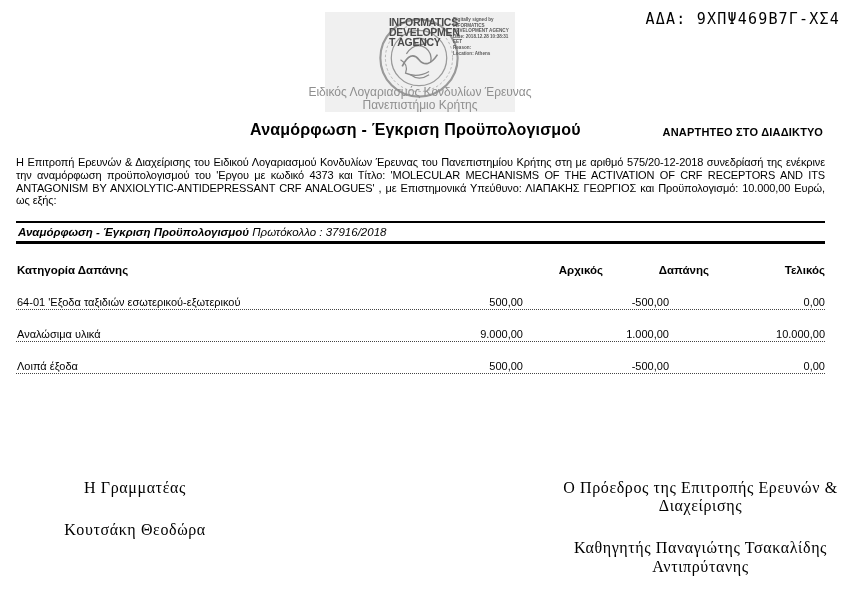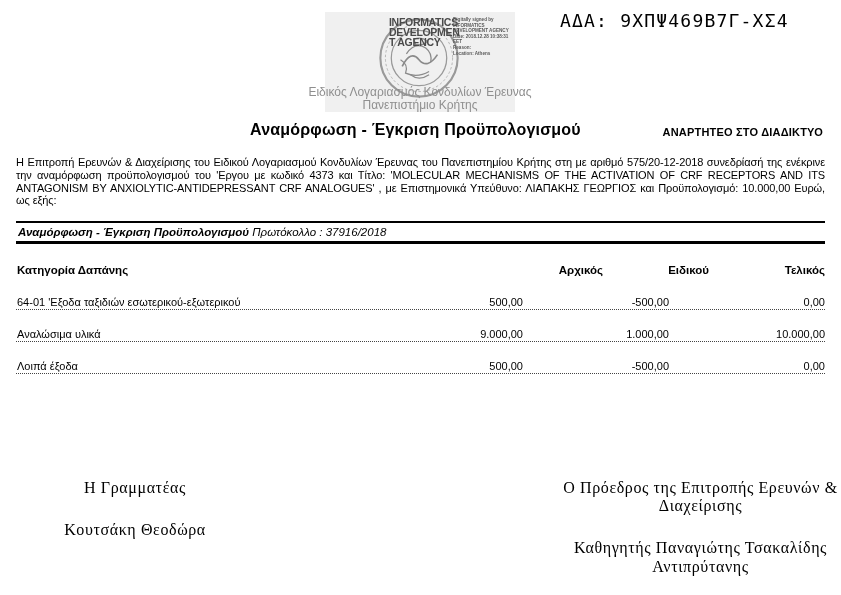--- a/index.html
+++ b/index.html
@@ -14,23 +14,23 @@
     color: #000;
     overflow: hidden;
   }
 
   
   .ada {
     position: absolute;
     top: 10px;
     left: 560px;
     width: 280px;
-    text-align: left;
+    text-align: right;
     font-family: "DejaVu Sans Mono", monospace;
-    font-size: 18px;
+    font-size: 15px;
     letter-spacing: 1.2px;
     color: #000;
   }
 
   
   .logo-block {
     position: absolute;
     left: 325px;
     top: 12px;
     width: 190px;
@@ -195,21 +195,21 @@
 
   <div class="band">
     <span class="band-title">Αναμόρφωση - Έγκριση Προϋπολογισμού</span>
     <span class="band-protocol">Πρωτόκολλο : 37916/2018</span>
   </div>
 
   <div class="table">
     <div class="trow thead">
       <div class="c-cat">Κατηγορία Δαπάνης</div>
       <div class="c-n1">Αρχικός</div>
-      <div class="c-n2">Ειδικού</div>
+      <div class="c-n2">Δαπάνης</div>
       <div class="c-n3">Τελικός</div>
     </div>
     <div class="trow data">
       <div class="c-cat">64-01 'Εξοδα ταξιδιών εσωτερικού-εξωτερικού</div>
       <div class="c-n1">500,00</div>
       <div class="c-n2">-500,00</div>
       <div class="c-n3">0,00</div>
     </div>
     <div class="trow data">
       <div class="c-cat">Αναλώσιμα υλικά</div>

